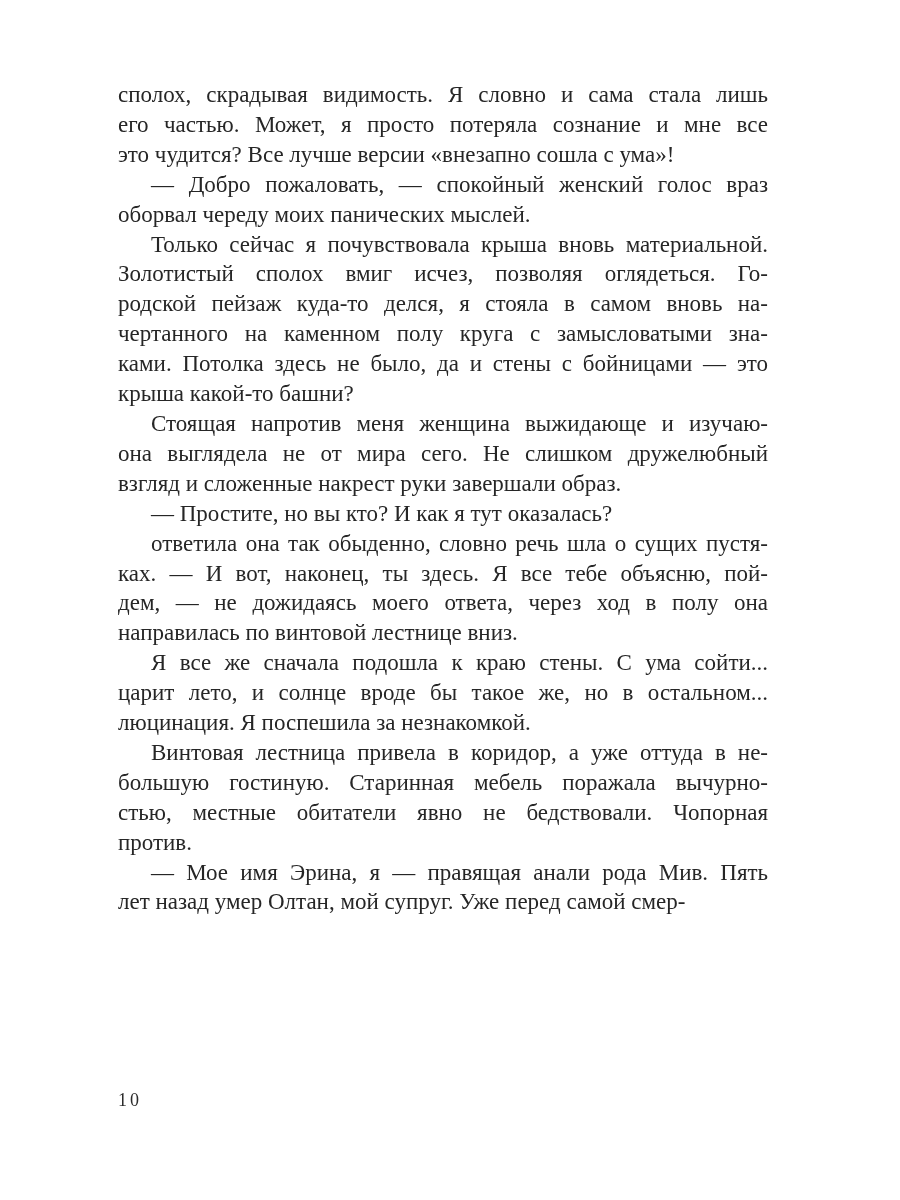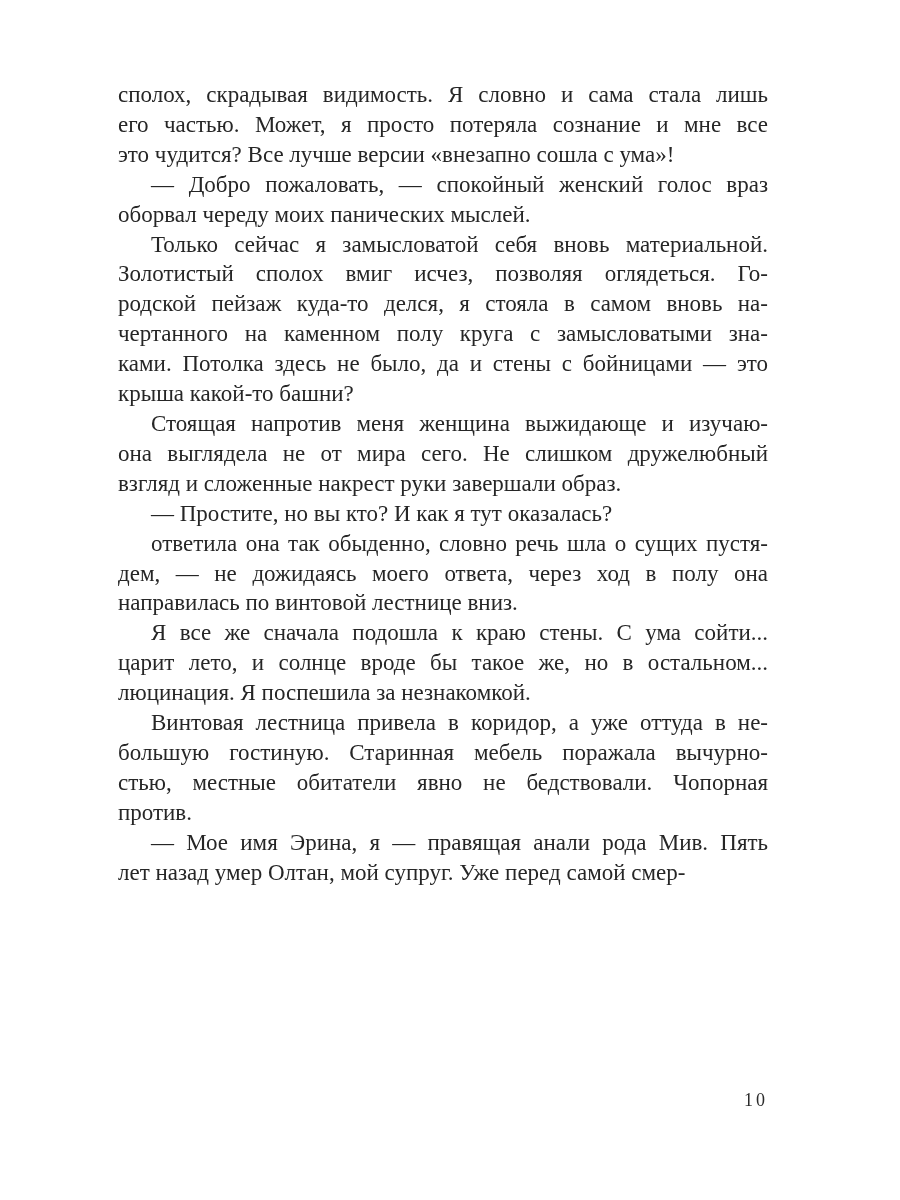--- a/index.html
+++ b/index.html
@@ -41,21 +41,21 @@
     text-align-last: left;
   }
   .para.indent .line:first-child {
     text-indent: 33px;
   }
   .page-number {
     position: absolute;
     top: 1090px;
     left: 118px;
     width: 650px;
-    text-align: right;
+    text-align: left;
     font-size: 18px;
     letter-spacing: 3px;
     color: #2b2b2b;
     font-variant-numeric: oldstyle-nums;
   }
 </style>
 </head>
 <body>
 
 <div class="page">
@@ -63,37 +63,38 @@
       <div class="para">
         <div class="line">сполох, скрадывая видимость. Я словно и сама стала лишь</div>
         <div class="line">его частью. Может, я просто потеряла сознание и мне все</div>
         <div class="line last">это чудится? Все лучше версии «внезапно сошла с ума»!</div>
       </div>
       <div class="para indent">
         <div class="line">— Добро пожаловать, — спокойный женский голос враз</div>
         <div class="line last">оборвал череду моих панических мыслей.</div>
       </div>
       <div class="para indent">
-        <div class="line">Только сейчас я замысловатой себя вновь материальной.</div>
+        <div class="line">Только сейчас я почувствовала крыша вновь материальной.</div>
         <div class="line">Золотистый сполох вмиг исчез, позволяя оглядеться. Го-</div>
         <div class="line">родской пейзаж куда-то делся, я стояла в самом вновь на-</div>
         <div class="line">чертанного на каменном полу круга с замысловатыми зна-</div>
         <div class="line">ками. Потолка здесь не было, да и стены с бойницами — это</div>
         <div class="line last">крыша какой-то башни?</div>
       </div>
       <div class="para indent">
         <div class="line">Стоящая напротив меня женщина выжидающе и изучаю-</div>
         <div class="line">она выглядела не от мира сего. Не слишком дружелюбный</div>
         <div class="line last">взгляд и сложенные накрест руки завершали образ.</div>
       </div>
       <div class="para indent">
         <div class="line last">— Простите, но вы кто? И как я тут оказалась?</div>
       </div>
       <div class="para indent">
         <div class="line">ответила она так обыденно, словно речь шла о сущих пустя-</div>
+        <div class="line">ках. — И вот, наконец, ты здесь. Я все тебе объясню, пой-</div>
         <div class="line">дем, — не дожидаясь моего ответа, через ход в полу она</div>
         <div class="line last">направилась по винтовой лестнице вниз.</div>
       </div>
       <div class="para indent">
         <div class="line">Я все же сначала подошла к краю стены. С ума сойти...</div>
         <div class="line">царит лето, и солнце вроде бы такое же, но в остальном...</div>
         <div class="line last">люцинация. Я поспешила за незнакомкой.</div>
       </div>
       <div class="para indent">
         <div class="line">Винтовая лестница привела в коридор, а уже оттуда в не-</div>

